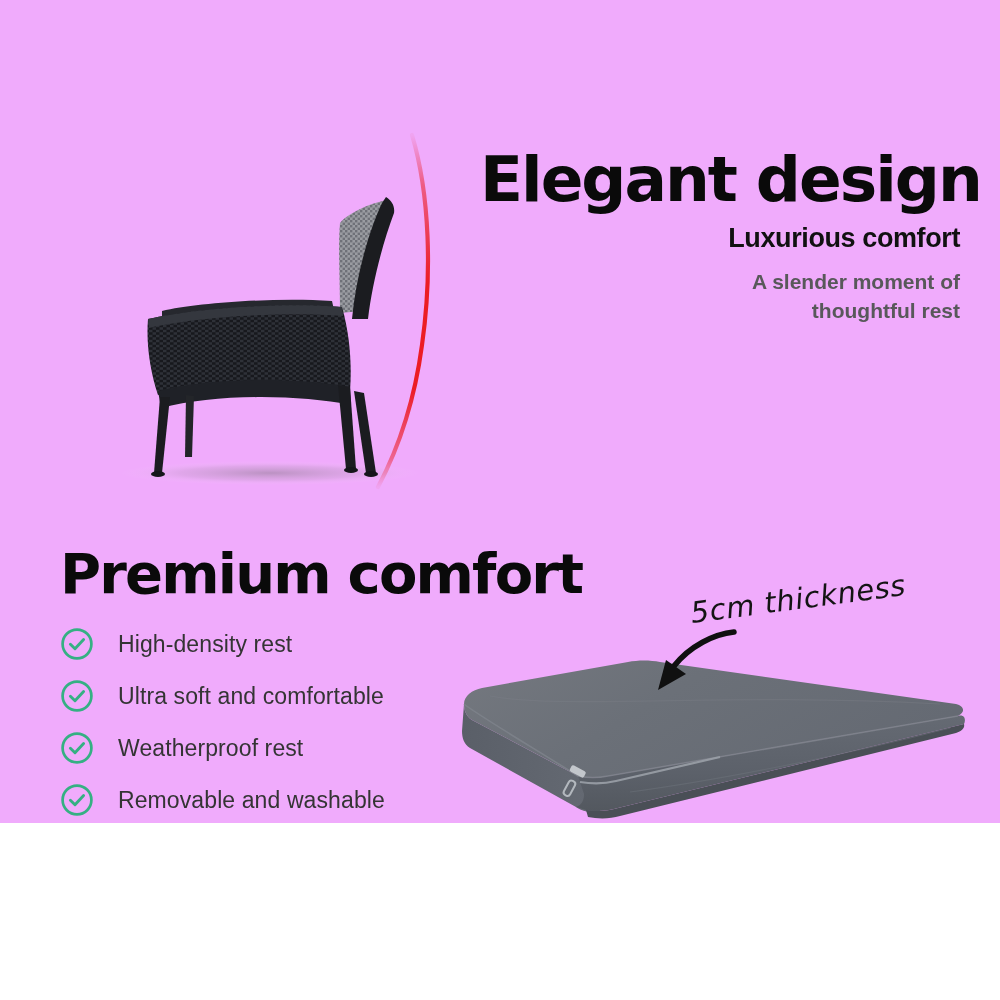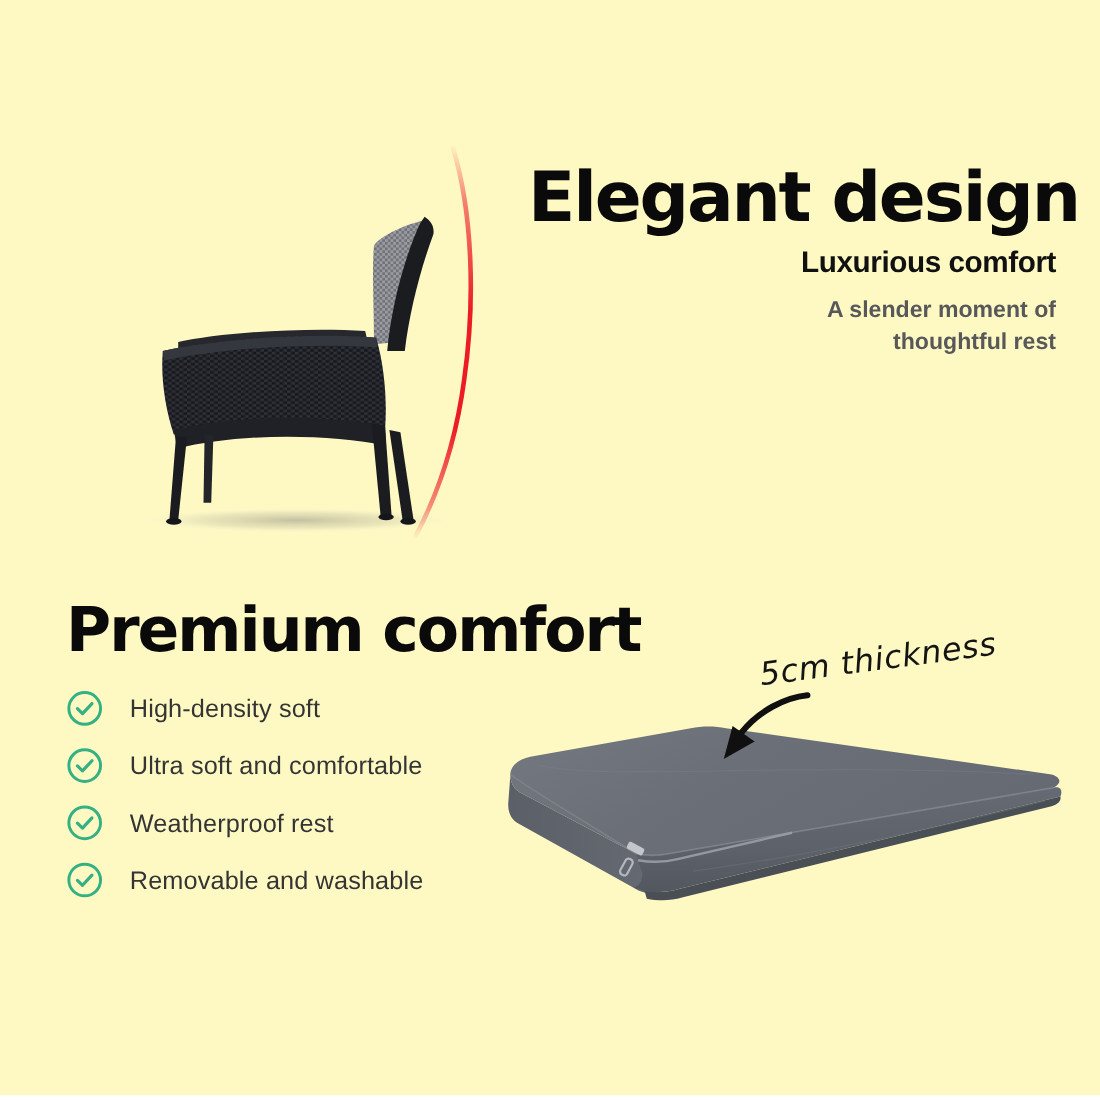--- a/index.html
+++ b/index.html
@@ -7,22 +7,22 @@
     padding: 0;
     background: #ffffff;
   }
   body {
     font-family: "Liberation Sans", sans-serif;
     -webkit-font-smoothing: antialiased;
   }
   #canvas {
     position: relative;
     width: 1000px;
-    height: 996px;
-    background: #fef9c3;
+    height: 823px;
+    background: #f0abfc;
     overflow: hidden;
   }
 
   
   .panel-elegant {
     position: absolute;
     left: 480px;
     top: 148px;
     width: 480px;
     text-align: right;
@@ -216,21 +216,21 @@
   </div>
 
   <h1 class="headline-premium">Premium comfort</h1>
 
   <ul class="feature-list">
     <li class="feature-item">
       <svg class="check-icon" viewBox="0 0 34 34">
         <circle cx="17" cy="17" r="14.4" fill="none" stroke="#35b083" stroke-width="2.7"></circle>
         <path d="M10.4 17.3 L15 21.8 L23.6 12.6" fill="none" stroke="#35b083" stroke-width="2.9" stroke-linecap="round" stroke-linejoin="round"></path>
       </svg>
-      <span class="feature-label">High-density soft</span>
+      <span class="feature-label">High-density rest</span>
     </li>
     <li class="feature-item">
       <svg class="check-icon" viewBox="0 0 34 34">
         <circle cx="17" cy="17" r="14.4" fill="none" stroke="#35b083" stroke-width="2.7"></circle>
         <path d="M10.4 17.3 L15 21.8 L23.6 12.6" fill="none" stroke="#35b083" stroke-width="2.9" stroke-linecap="round" stroke-linejoin="round"></path>
       </svg>
       <span class="feature-label">Ultra soft and comfortable</span>
     </li>
     <li class="feature-item">
       <svg class="check-icon" viewBox="0 0 34 34">

